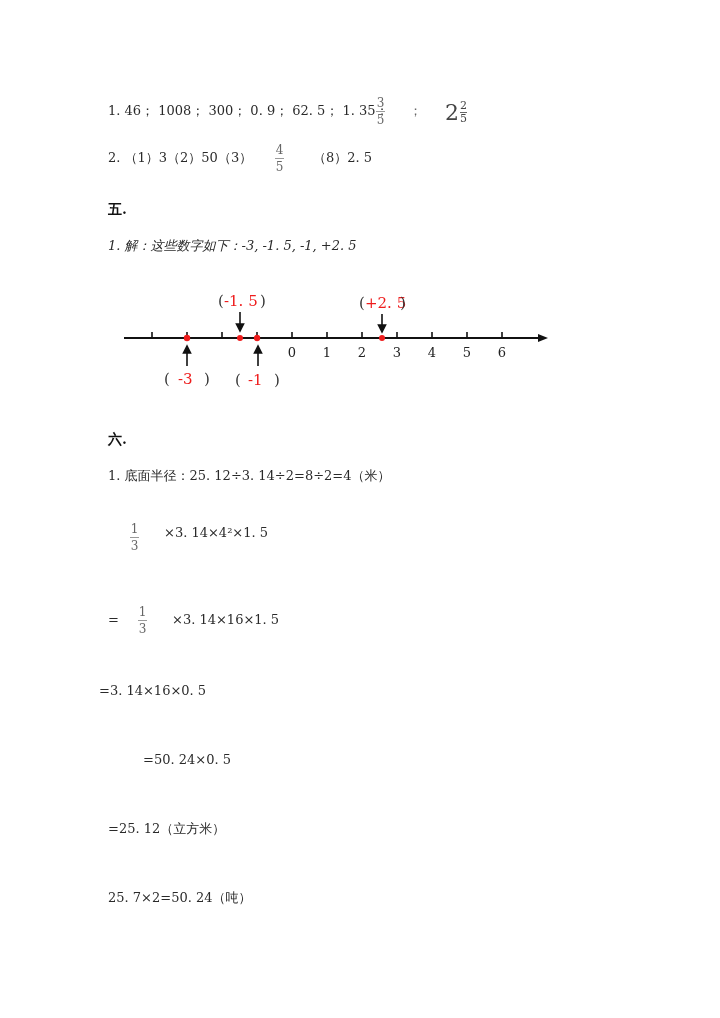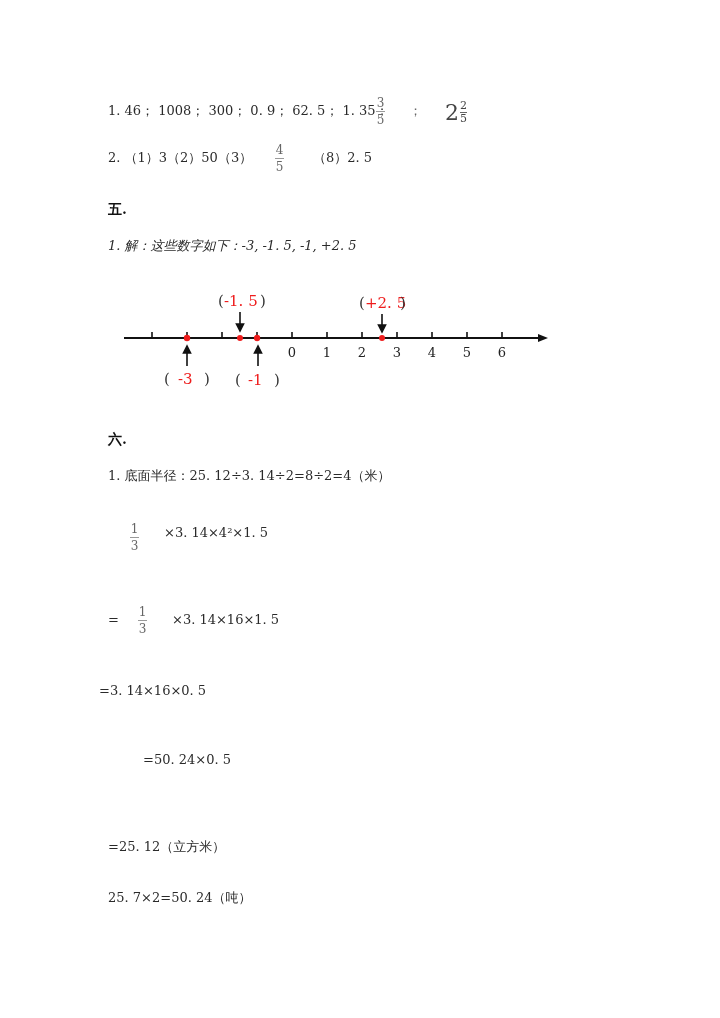--- a/index.html
+++ b/index.html
@@ -136,14 +136,14 @@
 <div class="abs txt" style="left:108px; top:612px;">=</div>
 <div class="frac" style="left:138px; top:606px;">
   <span>1</span>
   <span class="bar"></span>
   <span>3</span>
 </div>
 <div class="abs txt" style="left:172px; top:612px;">×3. 14×16×1. 5</div>
 
 <div class="abs txt" style="left:99px; top:683px;">=3. 14×16×0. 5</div>
 <div class="abs txt" style="left:108px; top:752px;margin-left:35px;">=50. 24×0. 5</div>
-<div class="abs txt" style="left:108px; top:839px;text-align:center;">=25. 12（立方米）</div>
+<div class="abs txt" style="left:108px; top:821px;text-align:center;">=25. 12（立方米）</div>
 <div class="abs txt" style="left:108px; top:890px;">25. 7×2=50. 24（吨）</div>
 
 </body></html>

